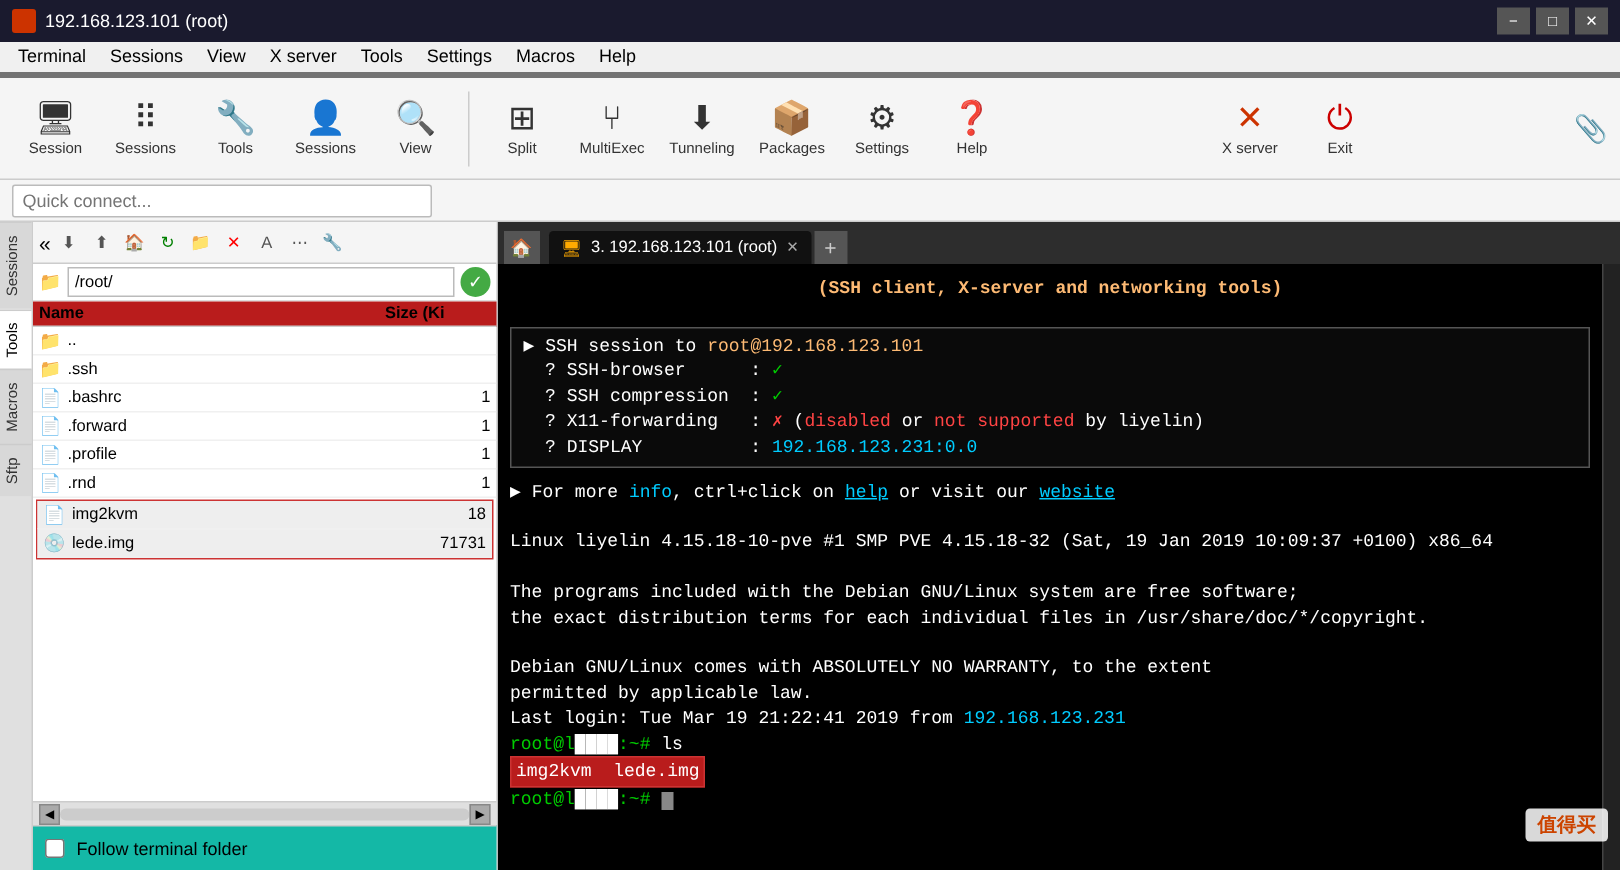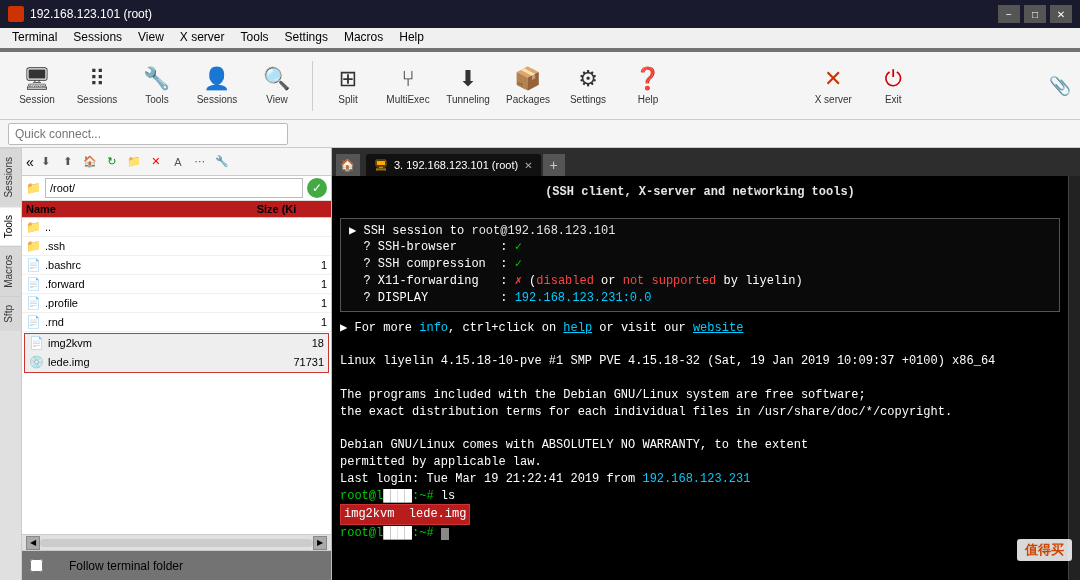--- a/index.html
+++ b/index.html
@@ -184,26 +184,26 @@
       flex: 1;
       height: 8px;
       background: #ccc;
       border-radius: 4px;
     }
     .scroll-arrow { width: 14px; height: 14px; background: #aaa; border: 1px solid #888; display: flex; align-items: center; justify-content: center; font-size: 8px; cursor: pointer; }
 
     
     #file-bottom {
       height: 30px;
-      background: #737373;
+      background: #14b8a6;
       border-top: 1px solid #ccc;
       display: flex;
       align-items: center;
       padding: 0 8px;
-      gap: 26px;
+      gap: 8px;
     }
     #follow-checkbox { cursor: pointer; }
 
     
     #terminal-area {
       flex: 1;
       display: flex;
       flex-direction: column;
       background: #1e1e1e;
     }
@@ -259,21 +259,21 @@
     #terminal-content {
       flex: 1;
       background: #000;
       color: #ccc;
       font-family: 'Courier New', monospace;
       font-size: 12px;
       padding: 8px;
       overflow-y: auto;
       line-height: 1.4;
     }
-    .t-yellow { color: #e5e5e5; }
+    .t-yellow { color: #fdba74; }
     .t-green { color: #00cc00; }
     .t-red { color: #ff4444; }
     .t-cyan { color: #00ccff; }
     .t-white { color: #ffffff; }
     .t-underline { text-decoration: underline; }
     .t-bold { font-weight: bold; }
 
     
     #watermark {
       position: absolute;

